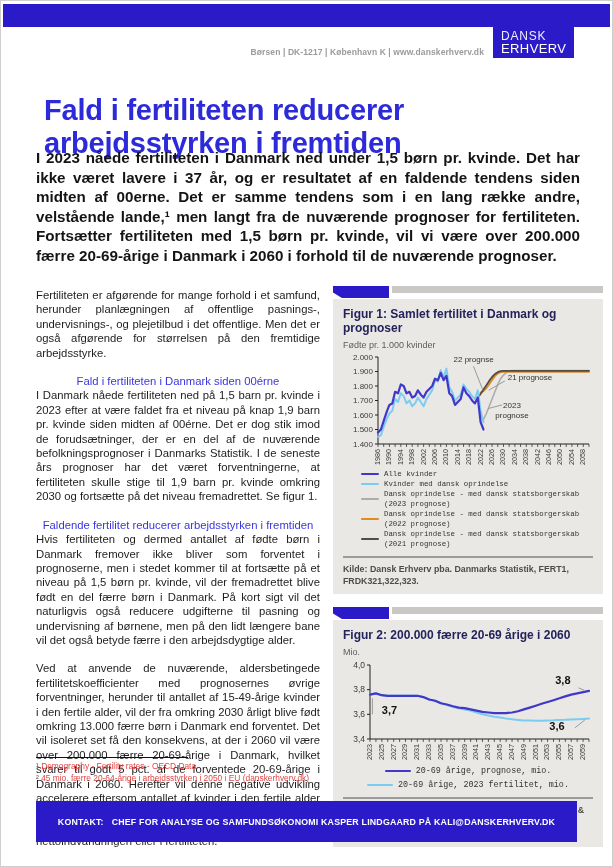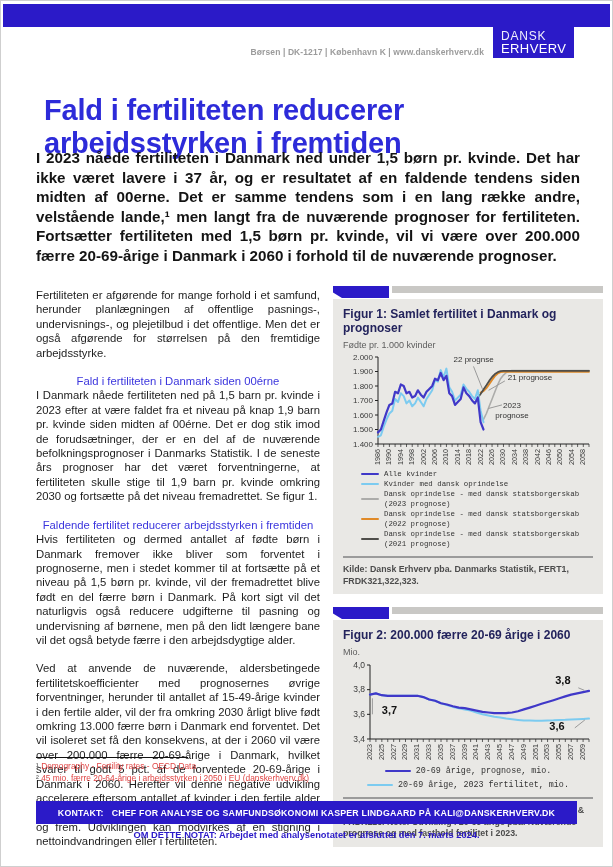--- a/index.html
+++ b/index.html
@@ -27,21 +27,21 @@
   .legend-row{display:flex;align-items:center;gap:5px;font-size:7.4px;color:#333;line-height:10px;padding-left:18px;}
   .legend.center .legend-row{justify-content:center;padding-left:0;margin-bottom:4px;font-size:8.4px;}
   .swatch{width:18px;height:2.5px;border-radius:1px;flex:none;}
   .legend.center .swatch{width:26px;}
   .figdivider{height:2px;background:#9b9b9b;margin:7px 0 6px;}
   .figsource{font-size:8.8px;font-weight:700;color:#4c4c4c;line-height:11.5px;}
   .footnotes{position:absolute;left:35px;top:756px;width:430px;}
   .fn-rule{width:152px;height:1.2px;background:#111;margin-bottom:3px;}
   .fn{font-size:8.4px;line-height:11.5px;color:#333;}
   .fn-link{color:var(--link-red,#E04545);cursor:pointer;}
-  .contactbar{position:absolute;left:35px;right:35px;top:800px;height:23px;background:var(--brand-blue,#2B1AC8);color:#fff;font-size:8.8px;font-weight:700;display:flex;align-items:center;justify-content:center;letter-spacing:.2px;white-space:pre-wrap;}
+  .contactbar{position:absolute;left:35px;right:35px;top:800px;height:41px;background:var(--brand-blue,#2B1AC8);color:#fff;font-size:8.8px;font-weight:700;display:flex;align-items:center;justify-content:center;letter-spacing:.2px;white-space:pre-wrap;}
   .aboutline{position:absolute;left:35px;right:35px;top:829px;text-align:center;color:var(--brand-blue,#2B1AC8);font-size:9.3px;font-weight:700;}
 </style>
 </head>
 <body>
 
 <div class="page">
   <div class="topbar"></div>
   <div class="header-meta">Børsen | DK-1217 | København K | www.danskerhverv.dk</div>
   <div class="logo">
     <div class="logo-l1">DANSK</div>

